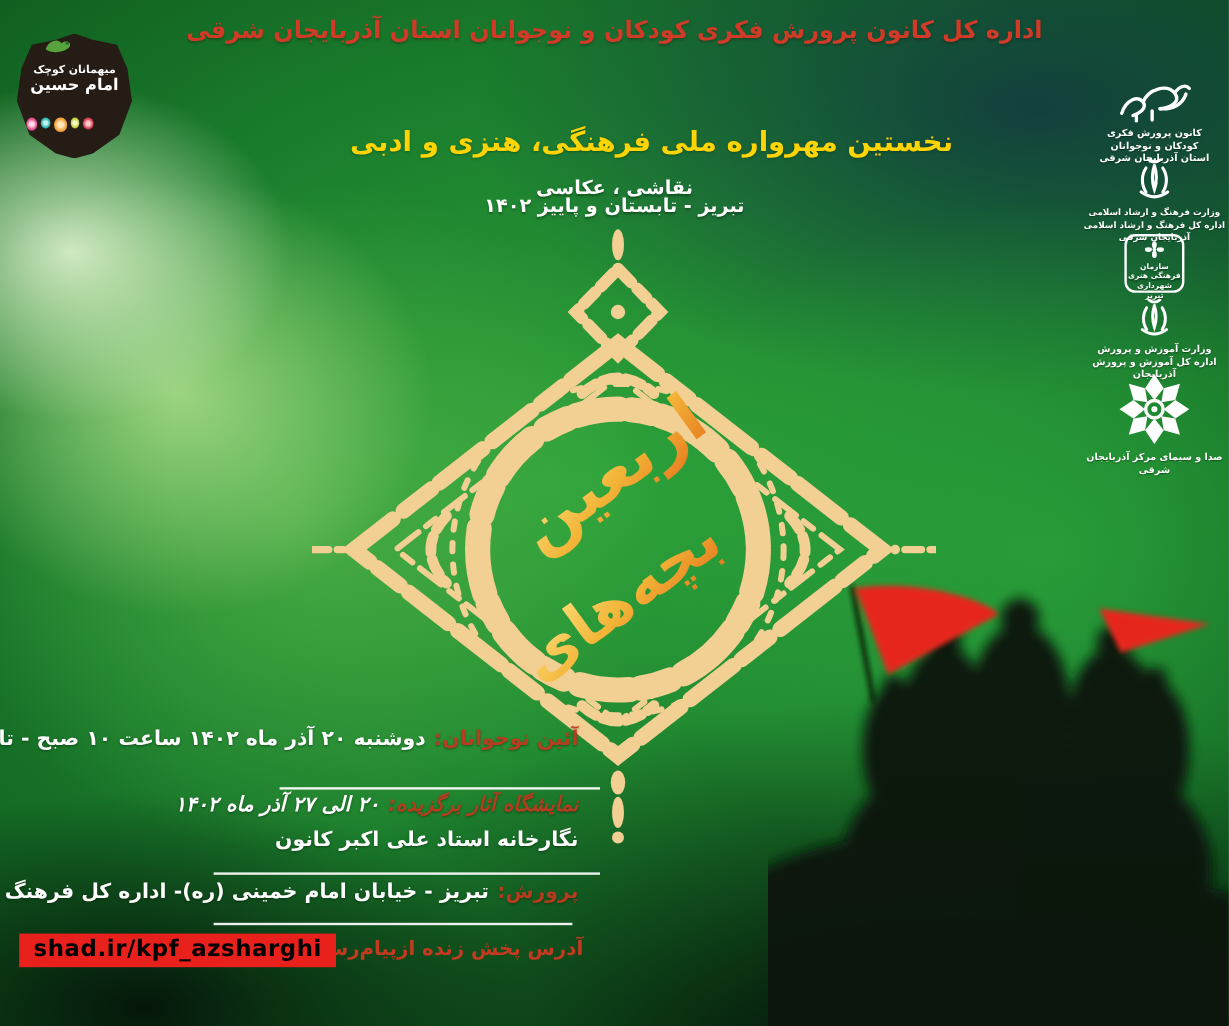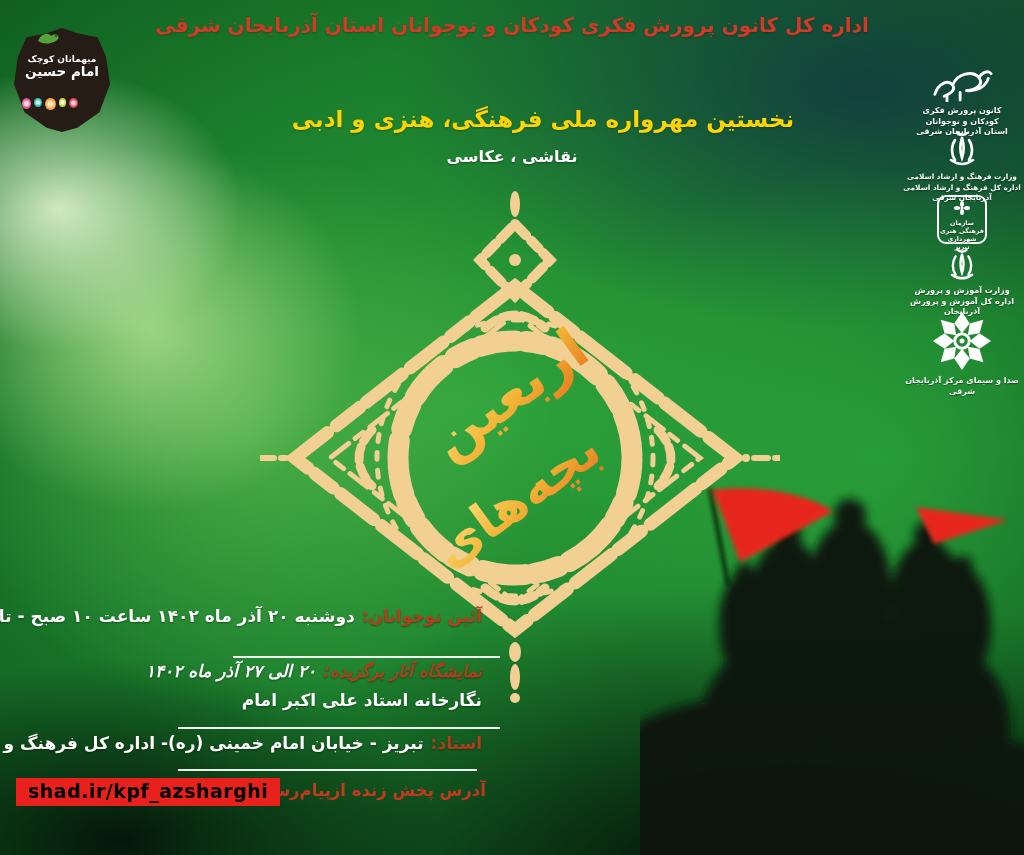--- a/index.html
+++ b/index.html
@@ -68,20 +68,21 @@
   <div class="abs flowers">
     <span style="width:11px;height:11px;background:radial-gradient(circle,#ffd9e8 25%,#e2518b 60%);"></span>
     <span style="width:9px;height:9px;background:radial-gradient(circle,#bff4ef 25%,#2fb7b0 60%);"></span>
     <span style="width:12px;height:12px;background:radial-gradient(circle,#ffe7bb 25%,#f2a23c 60%);"></span>
     <span style="width:9px;height:9px;background:radial-gradient(circle,#f6ffc9 25%,#c3d243 60%);"></span>
     <span style="width:10px;height:10px;background:radial-gradient(circle,#ffc9c9 25%,#cf3e55 60%);"></span>
   </div>
 
   <div class="abs ctr rtl maintitle">نخستین مهرواره ملی فرهنگی، هنزی و ادبی</div>
   <div class="abs ctr rtl white-line" style="top:147px;">نقاشی ، عکاسی</div>
+  <div class="abs ctr rtl white-line" style="top:162px;">تبریز - تابستان و پاییز ۱۴۰۲</div>
 
   <div class="abs logo-block" style="top:68px;">
     <svg width="62" height="34" viewBox="0 0 66 36">
       <g stroke="#fff" fill="none" stroke-width="3" stroke-linecap="round">
         <path d="M4,28 C8,16 18,12 23,18 C27,24 19,28 14,30"></path>
         <path d="M23,18 C28,6 44,2 51,10 C57,18 47,23 38,24"></path>
         <path d="M38,24 C49,25 58,20 61,11"></path>
         <path d="M51,10 C55,4 61,2 64,6"></path>
         <path d="M17,30 L17,35 M31,26 L31,34"></path>
       </g>
@@ -226,25 +227,25 @@
 
   <div class="abs detail" style="top:606px;">
     <span class="lbl">آئین نوجوانان:</span><span>دوشنبه ۲۰ آذر ماه ۱۴۰۲ ساعت ۱۰ صبح - تالار خاقانی</span>
   </div>
   <div class="abs hr" style="left:233px;top:656px;width:267px;"></div>
 
   <div class="abs detail" style="top:661px;font-style:italic;">
     <span class="lbl">نمایشگاه آثار برگزیده:</span><span>۲۰ الی ۲۷ آذر ماه ۱۴۰۲</span>
   </div>
   <div class="abs detail" style="top:690px;">
-    <span>نگارخانه استاد علی اکبر امام</span>
+    <span>نگارخانه استاد علی اکبر کانون</span>
   </div>
   <div class="abs hr" style="left:178px;top:727px;width:322px;"></div>
 
   <div class="abs detail" style="top:733px;">
-    <span class="lbl">استاد:</span><span>تبریز - خیابان امام خمینی (ره)- اداره کل فرهنگ و ارشاد اسلامی</span>
+    <span class="lbl">پرورش:</span><span>تبریز - خیابان امام خمینی (ره)- اداره کل فرهنگ و ارشاد اسلامی</span>
   </div>
   <div class="abs hr" style="left:178px;top:769px;width:299px;"></div>
 
   <div class="abs rtl live-label" style="left:236px;top:781px;width:250px;text-align:left;">آدرس پخش زنده ازپیام‌رسان شاد:</div>
   <div class="abs live-box">shad.ir/kpf_azsharghi</div>
 
 </div>
 
 </body></html>

